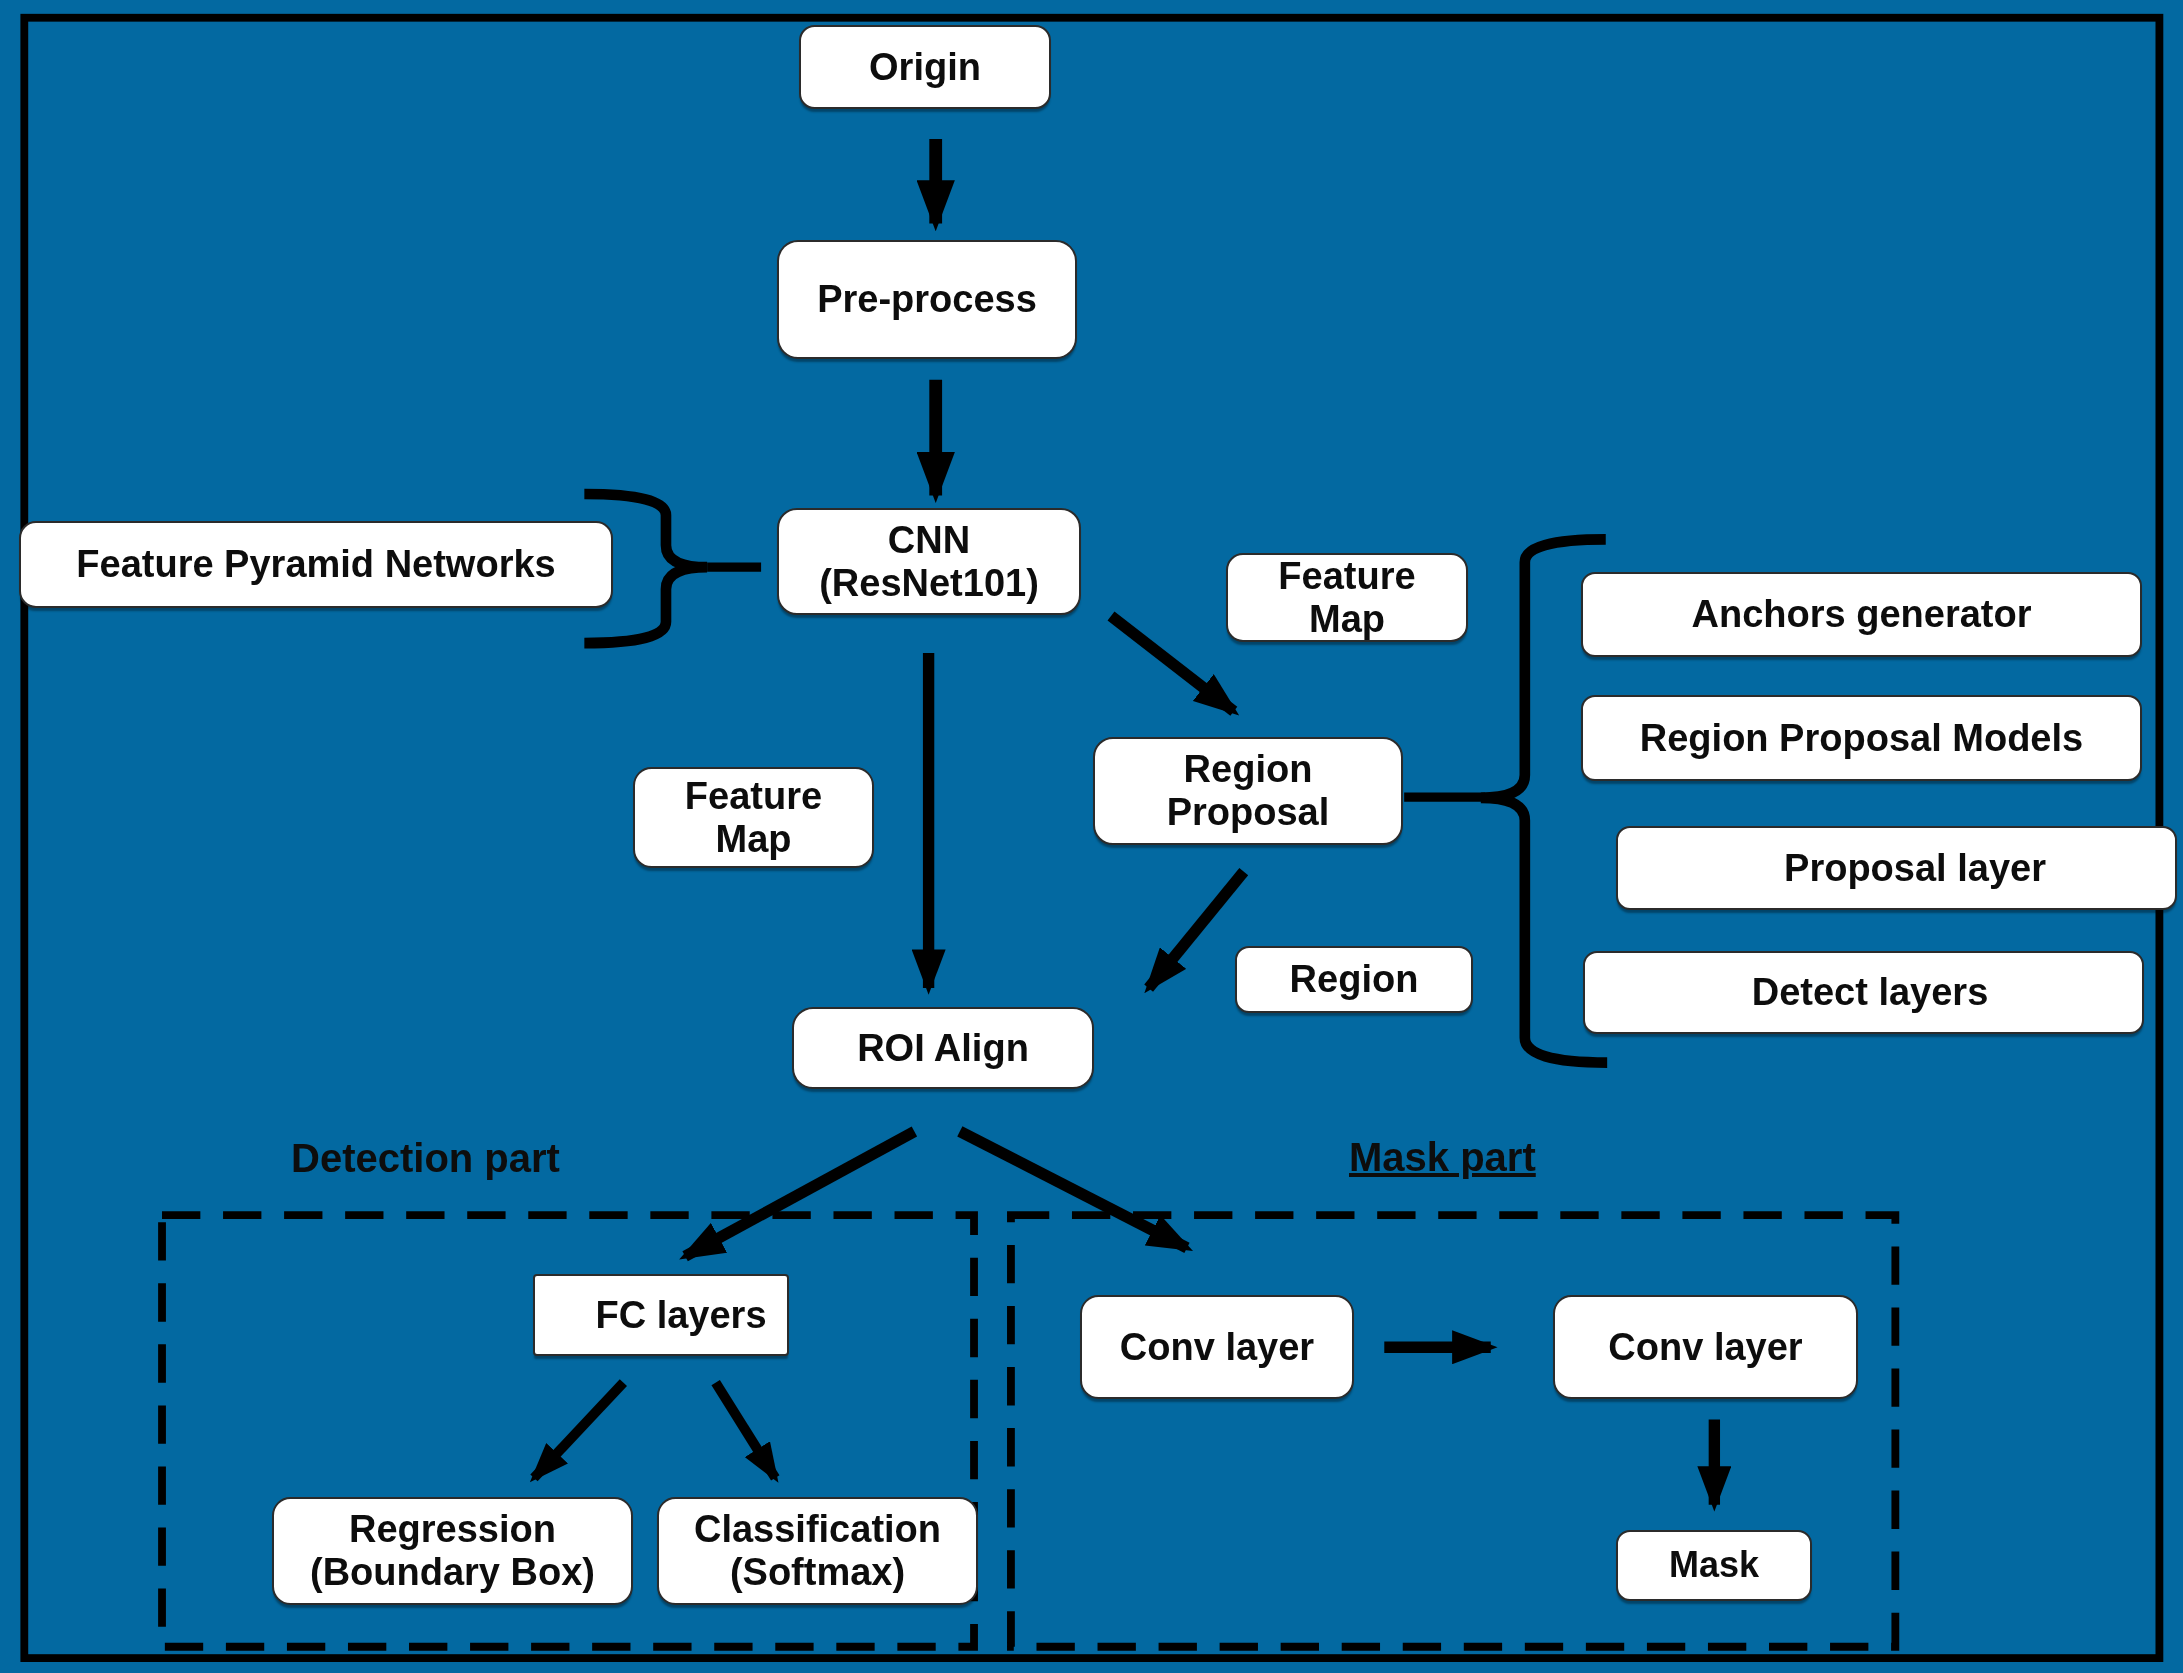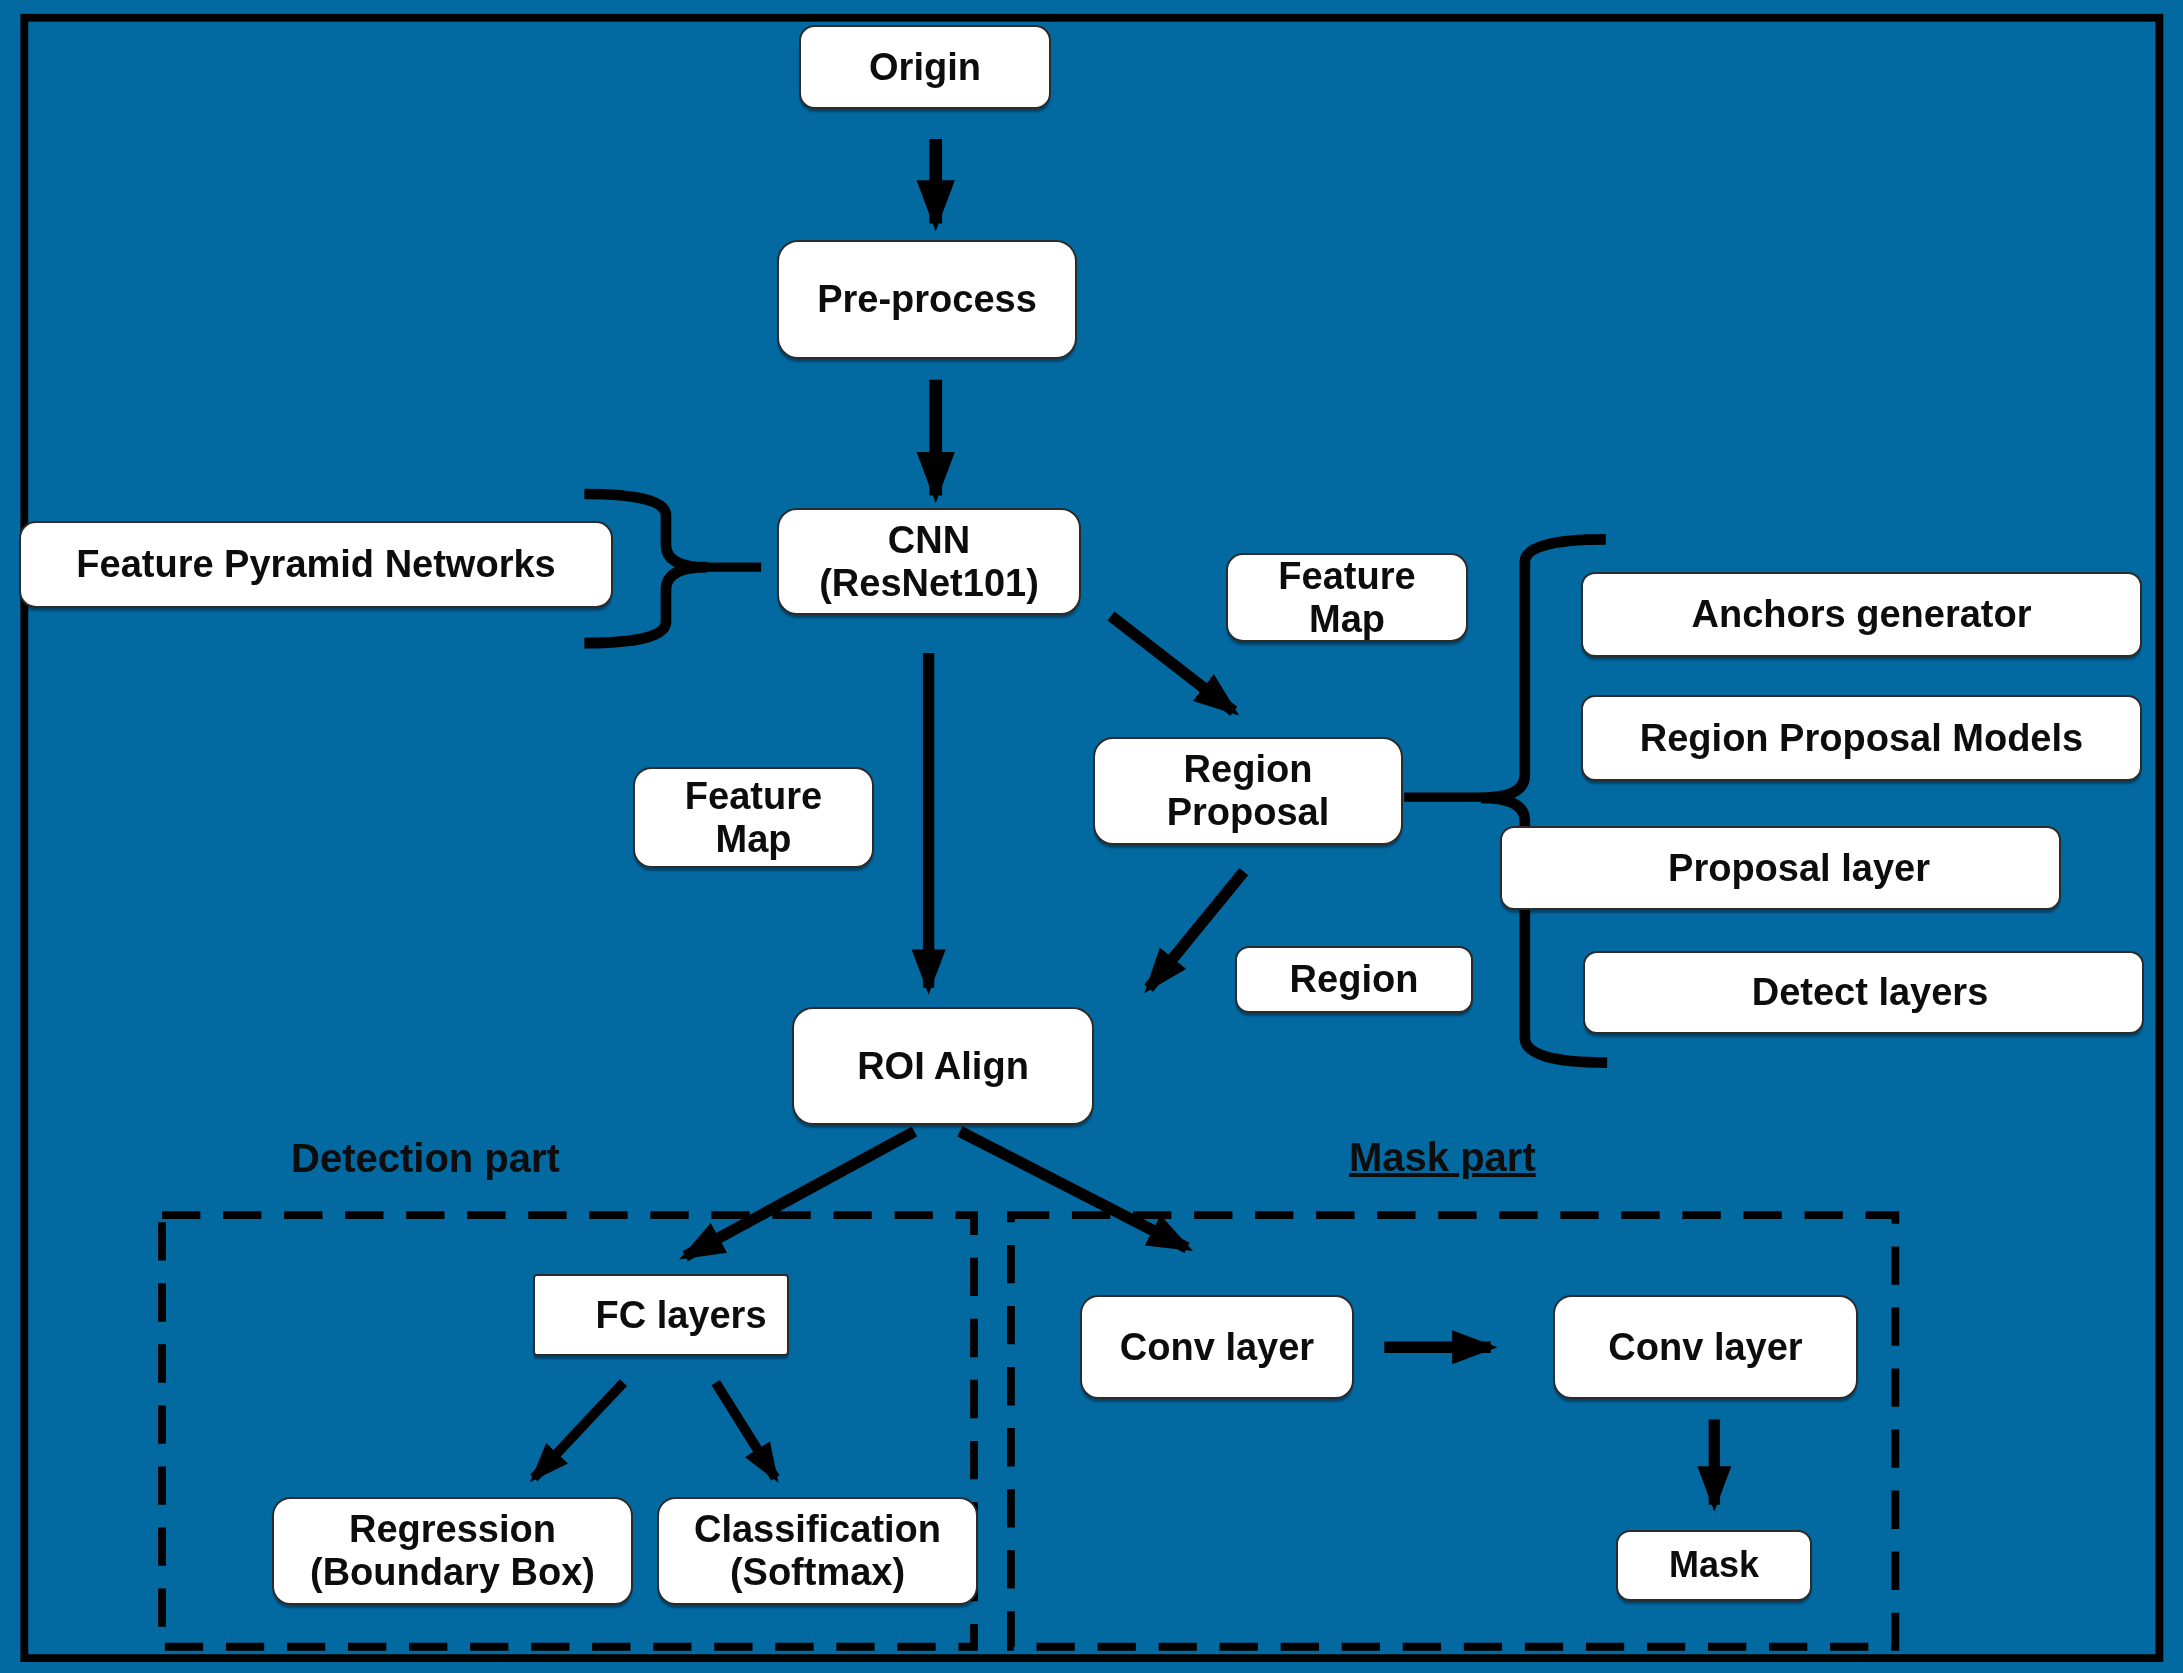--- a/index.html
+++ b/index.html
@@ -31,30 +31,30 @@
   }
   
   .n-origin         {left:799px;top:25px;  width:252px;height:84px;border-radius:15.6px;}
   .n-preprocess     {left:777px;top:240px; width:300px;height:119px;border-radius:21px;}
   .n-cnn            {left:777px;top:508px; width:304px;height:107px;border-radius:20px;}
   .n-fpn            {left:19px;  top:521px; width:594px;height:87px;border-radius:17px;}
   .n-fmap-top       {left:1226px;top:553px; width:242px;height:89px;border-radius:17px;}
   .n-region-proposal{left:1093px;top:737px;width:310px;height:108px;border-radius:20px;}
   .n-fmap-left      {left:633px; top:767px;width:241px;height:101px;border-radius:18.5px;}
   .n-region         {left:1235px;top:946px;width:238px;height:67px; border-radius:14px;}
-  .n-roi-align      {left:792px;top:1007px;width:302px;height:118px;border-radius:21px;}
+  .n-roi-align      {left:792px;top:1007px;width:302px;height:82px;border-radius:21px;}
   .n-fc-layers      {left:533px; top:1274px;width:256px;height:82px;border-radius:4px;padding-left:40px;}
   .n-regression     {left:272px; top:1497px;width:361px;height:108px;border-radius:18.5px;}
   .n-classification {left:657px; top:1497px;width:321px;height:108px;border-radius:18.5px;}
   .n-conv1          {left:1080px;top:1295px;width:274px;height:104px;border-radius:18.5px;}
   .n-conv2          {left:1553px;top:1295px;width:305px;height:104px;border-radius:18.5px;}
   .n-mask           {left:1616px;top:1530px;width:196px;height:71px;border-radius:14px;font-size:36px;}
   .n-anchors        {left:1581px;top:572px; width:561px;height:85px;border-radius:14px;}
   .n-rpm            {left:1581px;top:695px; width:561px;height:86px;border-radius:14px;}
-  .n-proposal-layer {left:1500px;top:826px;width:561px;height:84px;border-radius:14px;padding-left:37px;}
+  .n-proposal-layer {left:1616px;top:826px;width:561px;height:84px;border-radius:14px;padding-left:37px;}
   .n-detect-layers  {left:1583px;top:951px;width:561px;height:83px;border-radius:14px;padding-left:13px;}
   .l-detection {left:291px; top:1136px;}
   .l-mask      {left:1349px;top:1135px;text-decoration:underline;}
 </style>
 </head>
 <body>
 
 <div id="stage">
 
   <svg id="wires" width="2183" height="1673" viewBox="0 0 3075 2357">

